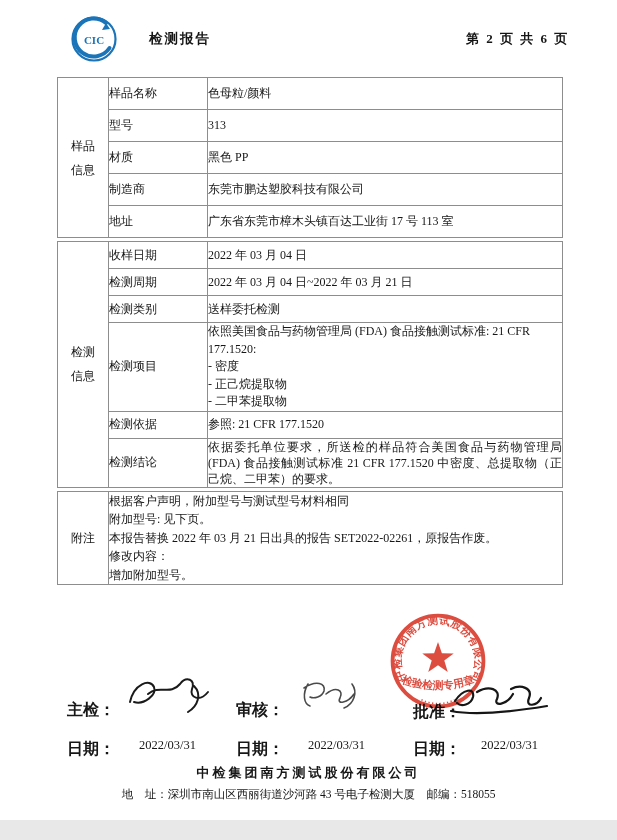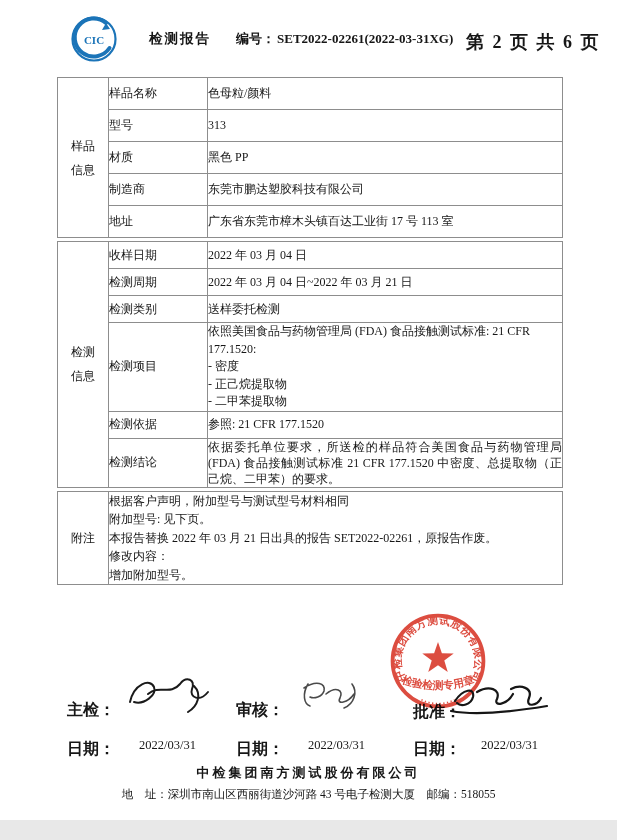--- a/index.html
+++ b/index.html
@@ -5,21 +5,21 @@
   html,body{margin:0;padding:0;background:#e8e8e8;}
   .page{
     position:relative;width:617px;height:820px;margin:0 auto;background:#ffffff;
     font-family:"Liberation Serif","DejaVu Serif",serif;color:#161616;overflow:hidden;
   }
   
   .logo{position:absolute;left:59px;top:14px;width:70px;height:50px;}
   .hdr-title{position:absolute;left:149px;top:30px;font-size:13.5px;font-weight:bold;letter-spacing:2px;}
   .hdr-no{position:absolute;left:236px;top:30px;font-size:13px;font-weight:bold;white-space:nowrap;}
   .hdr-no span{margin-right:2px;}
-  .hdr-page{position:absolute;left:466px;top:30px;font-size:18px;font-weight:bold;letter-spacing:2px;white-space:nowrap;}
+  .hdr-page{position:absolute;left:466px;top:30px;font-size:13px;font-weight:bold;letter-spacing:2px;white-space:nowrap;}
   
   .tables{position:absolute;left:57px;top:77px;width:506px;}
   table.sec-table{border-collapse:collapse;width:506px;table-layout:fixed;margin-bottom:3px;font-size:12px;}
   table.sec-table td{border:1px solid #8d8d8d;vertical-align:middle;padding:0;}
   td.sec{width:50px;text-align:center;white-space:pre-line;line-height:24px;}
   td.fld{width:98px;padding-left:5px;}
   td.val{padding-left:7px;padding-right:9px;}
   tr.h34 td{height:34px;}
   tr.h31 td{height:31px;}
   tr.h26 td{height:26px;}
@@ -45,23 +45,20 @@
 
 <div class="page">
 
   <svg class="logo" viewBox="0 0 70 50">
     <circle cx="35" cy="25" r="21.5" fill="none" stroke="#1b74b8" stroke-width="2.2"></circle>
     <path d="M47 9 A19 19 0 1 0 50.5 34" fill="none" stroke="#1b74b8" stroke-width="4" stroke-linecap="round"></path>
     <path d="M47 9 l4 6 l-8 1 z" fill="#1b74b8"></path>
     <text x="35" y="29.5" text-anchor="middle" font-size="11" font-weight="bold" fill="#1b74b8" font-family="Liberation Serif, serif">CIC</text>
   </svg>
   <div class="hdr-title">检测报告</div>
-  <div class="hdr-no">
-    <span>编号：</span><span>SET2022-02261(2022-03-31XG)</span>
-  </div>
   <div class="hdr-page">第 2 页 共 6 页</div>
 
   <div class="tables">
 
 
     <table class="sec-table">
       <tbody>
           <tr class="h31">
         <td class="sec" rowspan="5">样品
 信息</td>

